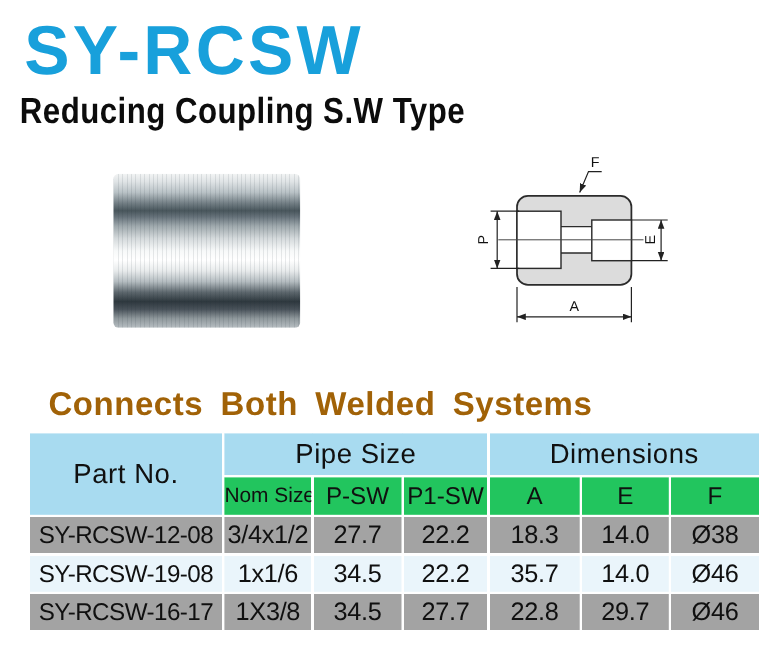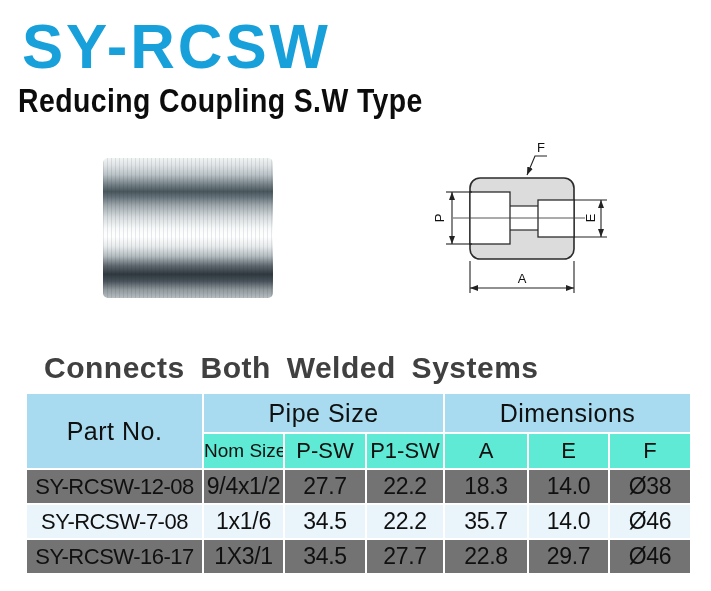--- a/index.html
+++ b/index.html
@@ -24,37 +24,37 @@
       linear-gradient(180deg,
         #f2f4f4 0%, #e0e4e6 5%,
         #b9c2c6 12%, #737f85 19%, #49565c 24%, #66727a 28%,
         #9fa9ad 34%, #d5dadc 42%, #f7f9f9 50%, #ffffff 56%,
         #e8ebec 63%, #b4bcc0 70%, #5c666c 77%, #2e383e 83%,
         #49525a 88%, #8f989c 94%, #b7bec2 100%);
   }
   .drawing{position:absolute;left:425px;top:130px;width:200px;height:178px;}
   .heading{
     position:absolute;left:44px;top:351px;font-size:30px;font-weight:bold;
-    letter-spacing:0.5px;word-spacing:7px;white-space:nowrap;color:#404040;
+    letter-spacing:0.5px;word-spacing:7px;white-space:nowrap;color:#a16207;
   }
   .spec-table{
     position:absolute;left:25px;top:392px;
     border-collapse:collapse;table-layout:fixed;width:665px;
   }
   .spec-table td,.spec-table th{
     border:2px solid #ffffff;text-align:center;vertical-align:middle;
     padding:0;font-weight:normal;color:#101010;overflow:hidden;white-space:nowrap;
   }
   .hd{background:#A8DBF0;font-size:25px;letter-spacing:0.5px;}
   .row-top{height:40px;}
   .row-sub{height:36px;}
-  .row-sub th{background:#5eead4;font-size:22px;margin-top:25px;}
+  .row-sub th{background:#22c55e;font-size:22px;margin-top:25px;}
   .row-sub th.nom{font-size:19px;}
   .data-row{height:35px;font-size:23px;letter-spacing:-0.3px;}
-  .data-row.odd td{background:#737373;}
+  .data-row.odd td{background:#a3a3a3;}
   .data-row.even td{background:#EAF5FB;}
   .data-row td.part{font-size:22px;letter-spacing:-0.5px;}
   .dline{stroke:#222;stroke-width:1.1;fill:none;}
   .bodyline{stroke:#2b2b2b;}
   svg text{font-family:"Liberation Sans", sans-serif;font-size:13px;fill:#111;}
 </style>
 </head>
 <body>
 
 <div class="page">
@@ -126,39 +126,39 @@
     <tr class="row-sub">
       <th class="nom">Nom Size</th>
       <th>P-SW</th>
       <th>P1-SW</th>
       <th>A</th>
       <th>E</th>
       <th>F</th>
     </tr>
     <tr class="data-row odd">
       <td class="part">SY-RCSW-12-08</td>
-      <td>9/4x1/2</td>
+      <td>3/4x1/2</td>
       <td>27.7</td>
       <td>22.2</td>
       <td>18.3</td>
       <td>14.0</td>
       <td>Ø38</td>
     </tr>
     <tr class="data-row even">
-      <td class="part">SY-RCSW-7-08</td>
+      <td class="part">SY-RCSW-19-08</td>
       <td>1x1/6</td>
       <td>34.5</td>
       <td>22.2</td>
       <td>35.7</td>
       <td>14.0</td>
       <td>Ø46</td>
     </tr>
     <tr class="data-row odd">
       <td class="part">SY-RCSW-16-17</td>
-      <td>1X3/1</td>
+      <td>1X3/8</td>
       <td>34.5</td>
       <td>27.7</td>
       <td>22.8</td>
       <td>29.7</td>
       <td>Ø46</td>
     </tr>
   </tbody>
     </table>
 
 </div>

